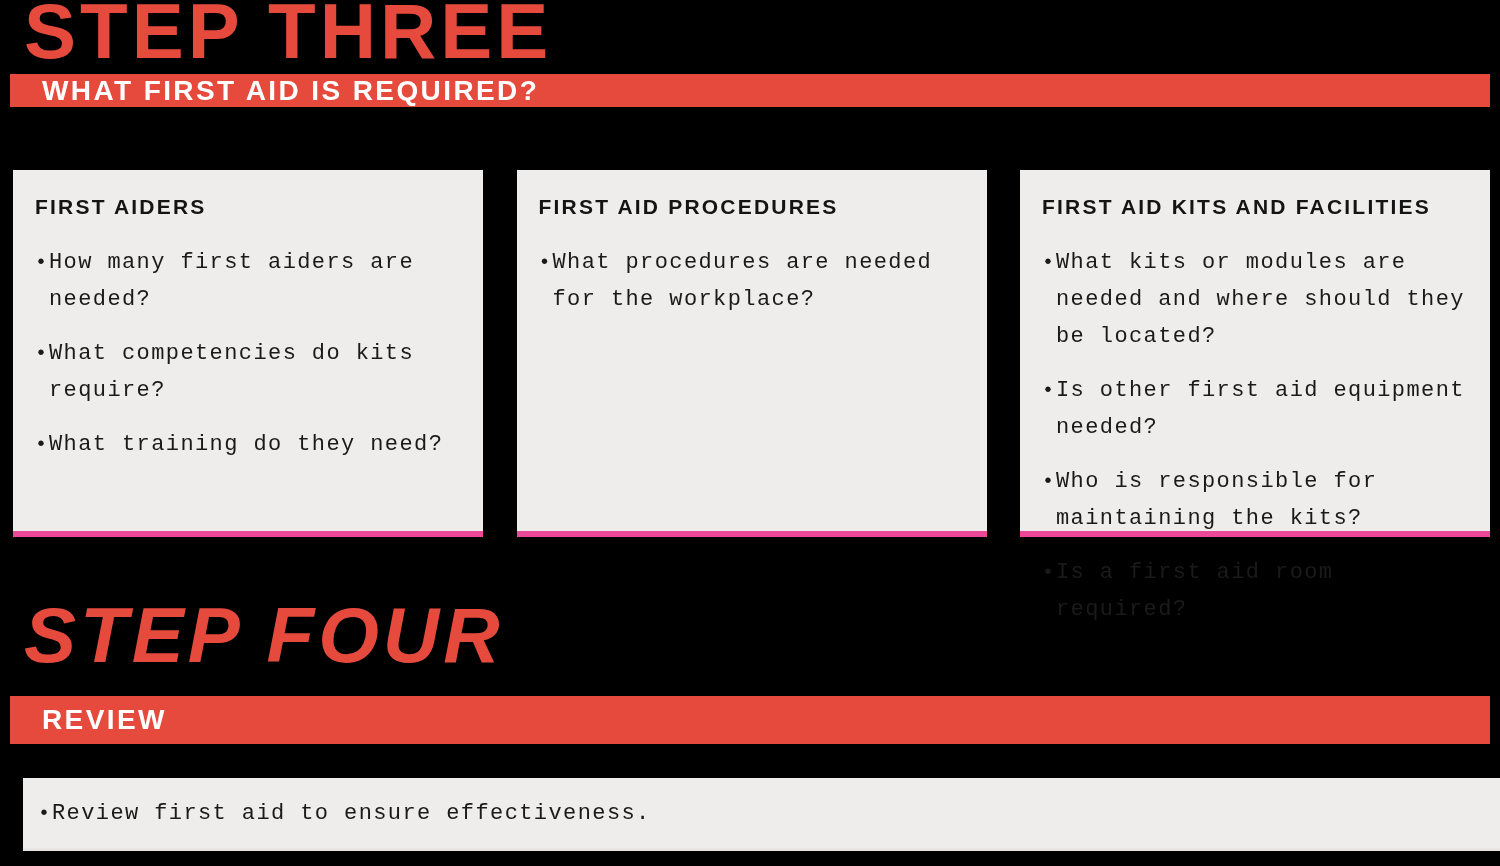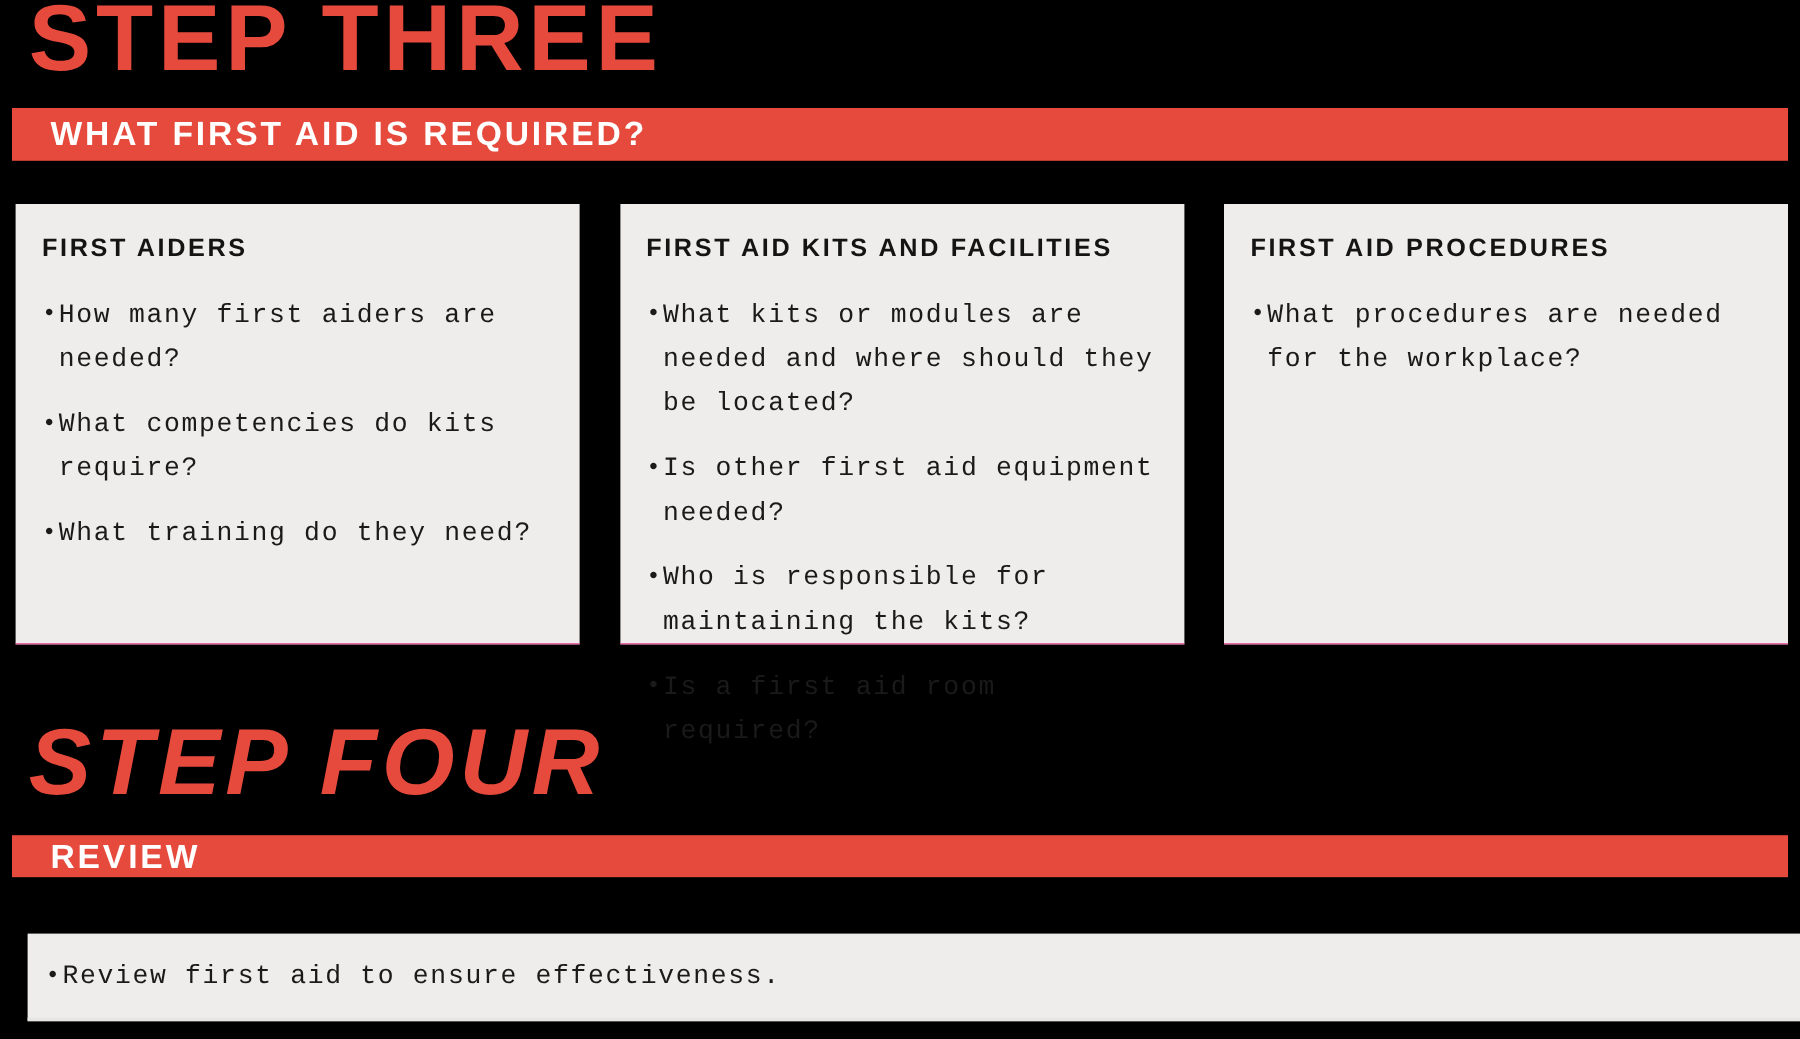--- a/index.html
+++ b/index.html
@@ -34,22 +34,22 @@
   .banner {
     position: absolute;
     left: 10px;
     width: 1480px;
     background: #E64A3C;
     display: flex;
     align-items: center;
     box-sizing: border-box;
     padding-left: 32px;
   }
-  .banner--one { top: 90px;  height: 44px; }
-  .banner--two { top: 696px; height: 35px; }
+  .banner--one { top: 74px;  height: 33px; }
+  .banner--two { top: 696px; height: 48px; }
   .banner .banner-label {
     color: #ffffff;
     font-weight: 700;
     font-size: 28px;
     letter-spacing: 2.4px;
     white-space: nowrap;
   }
 
   
   .cards {
@@ -59,21 +59,21 @@
     width: 1477px;
     height: 367px;
     display: flex;
     gap: 33.5px;
   }
   .card {
     width: 470px;
     height: 100%;
     box-sizing: border-box;
     background: #EEEDEB;
-    border-bottom: 1px solid #ec4899;
+    border-bottom: 6px solid #ec4899;
     padding: 25px 20px 0 22px;
   }
   .card--procedures { padding-right: 10px; }
   .card-heading {
     margin: 0 0 25px 0;
     font-size: 21px;
     line-height: 24px;
     font-weight: 700;
     letter-spacing: 2.2px;
     color: #141414;
@@ -134,34 +134,34 @@
 
     <div class="card">
       <h2 class="card-heading">FIRST AIDERS</h2>
       <ul class="bullet-list">
         <li>How many first aiders are needed?</li>
         <li>What competencies do kits require?</li>
         <li>What training do they need?</li>
       </ul>
     </div>
 
+    <div class="card card--procedures">
+      <h2 class="card-heading">FIRST AID PROCEDURES</h2>
+      <ul class="bullet-list">
+        <li>What procedures are needed for the workplace?</li>
+      </ul>
+    </div>
+
     <div class="card">
       <h2 class="card-heading">FIRST AID KITS AND FACILITIES</h2>
       <ul class="bullet-list">
         <li>What kits or modules are needed and where should they be located?</li>
         <li>Is other first aid equipment needed?</li>
         <li>Who is responsible for maintaining the kits?</li>
         <li>Is a first aid room required?</li>
-      </ul>
-    </div>
-
-    <div class="card card--procedures">
-      <h2 class="card-heading">FIRST AID PROCEDURES</h2>
-      <ul class="bullet-list">
-        <li>What procedures are needed for the workplace?</li>
       </ul>
     </div>
 
   </div>
 
   <h1 class="step-title step-title--four">STEP FOUR</h1>
 
   <div class="banner banner--two">
     <span class="banner-label">REVIEW</span>
   </div>

